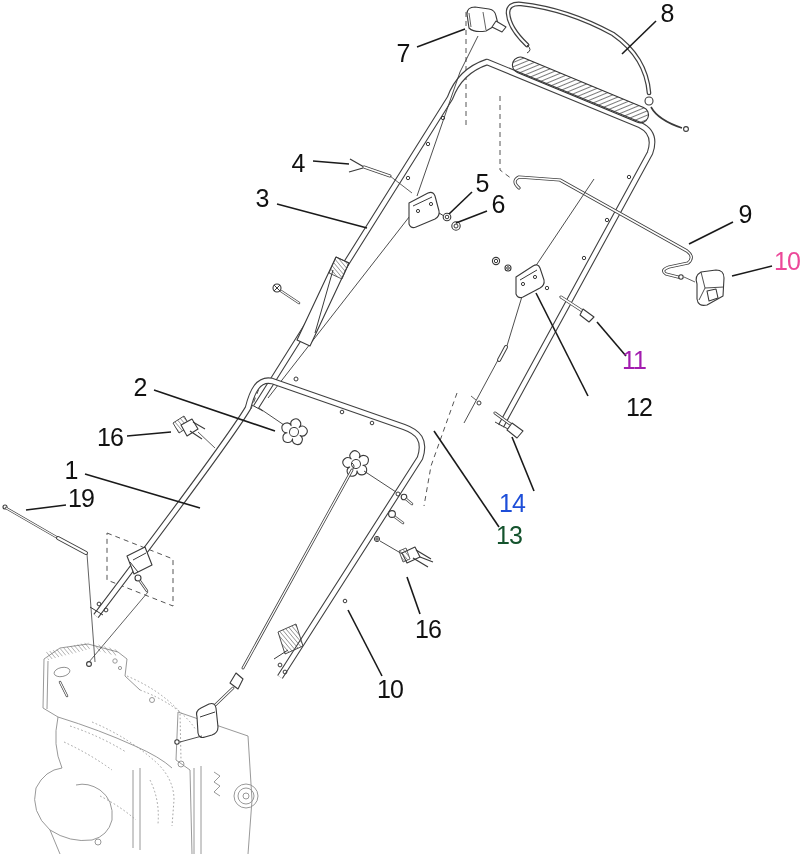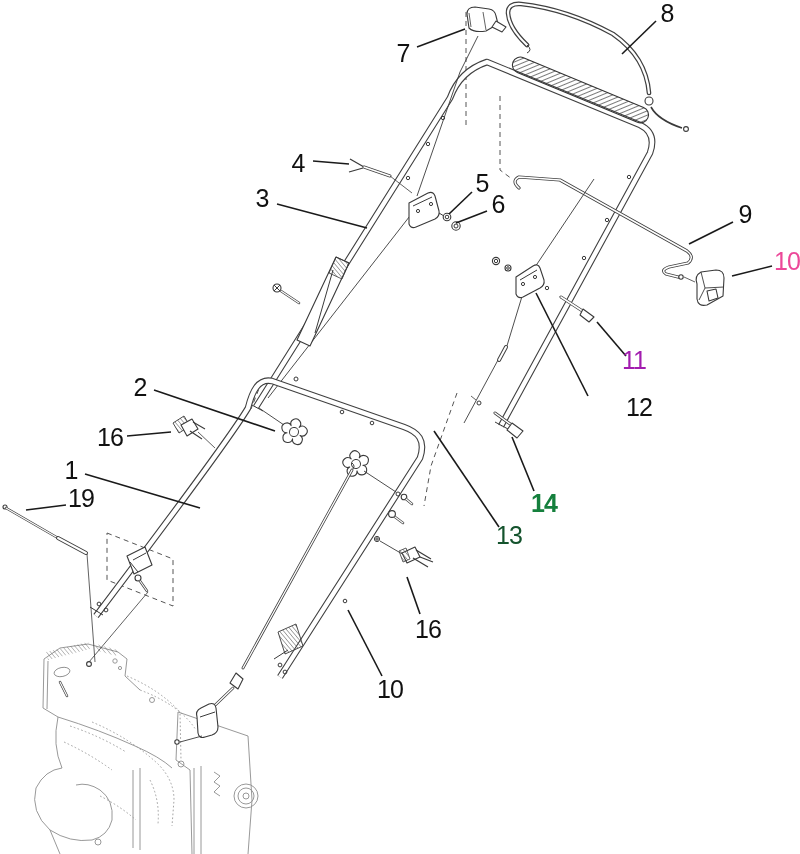--- a/index.html
+++ b/index.html
@@ -287,19 +287,19 @@
       <div class="callout" style="left: 298px; top: 163px; color: rgb(17, 17, 17);">4</div>
       <div class="callout" style="left: 482px; top: 183px; color: rgb(17, 17, 17);">5</div>
       <div class="callout" style="left: 498px; top: 204px; color: rgb(17, 17, 17);">6</div>
       <div class="callout" style="left: 403px; top: 53px; color: rgb(17, 17, 17);">7</div>
       <div class="callout" style="left: 667px; top: 13px; color: rgb(17, 17, 17);">8</div>
       <div class="callout" style="left: 745px; top: 214px; color: rgb(17, 17, 17);">9</div>
       <div class="callout" style="left: 787px; top: 261px; color: #ec4899;">10</div>
       <div class="callout" style="left: 634px; top: 360px; color: #a21caf;">11</div>
       <div class="callout" style="left: 598px; top: 407px; color: rgb(17, 17, 17); margin-left: 41px;">12</div>
       <div class="callout" style="left: 509px; top: 535px; color: #14532d;">13</div>
-      <div class="callout" style="left: 544px; top: 503px; color: #15803d; font-weight: bold;">14</div>
+      <div class="callout" style="left: 512px; top: 503px; color: #1d4ed8;">14</div>
       <div class="callout" style="left: 390px; top: 689px; color: rgb(17, 17, 17);">10</div>
       <div class="callout" style="left: 110px; top: 437px; color: rgb(17, 17, 17);">16</div>
       <div class="callout" style="left: 428px; top: 629px; color: rgb(17, 17, 17);">16</div>
       <div class="callout" style="left: 81px; top: 498px; color: rgb(17, 17, 17);">19</div>
     </div>
 </div>
 
 </body></html>

